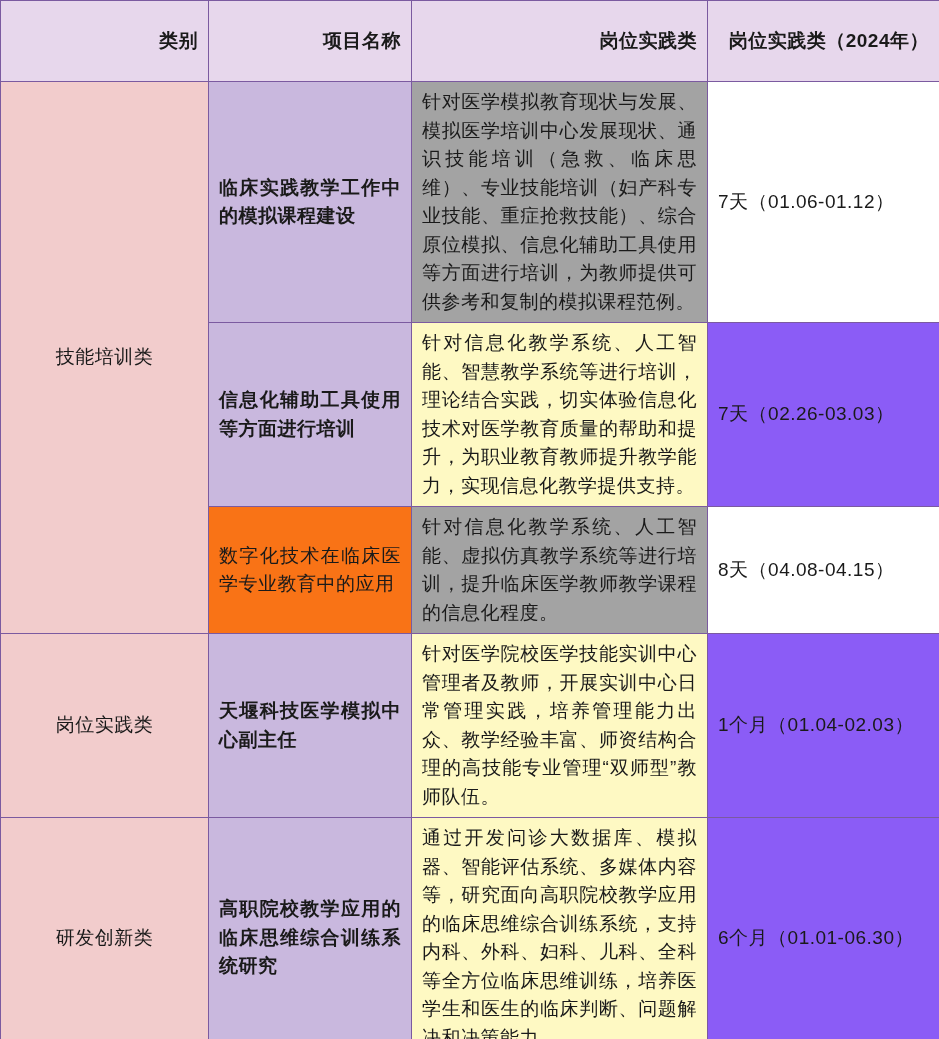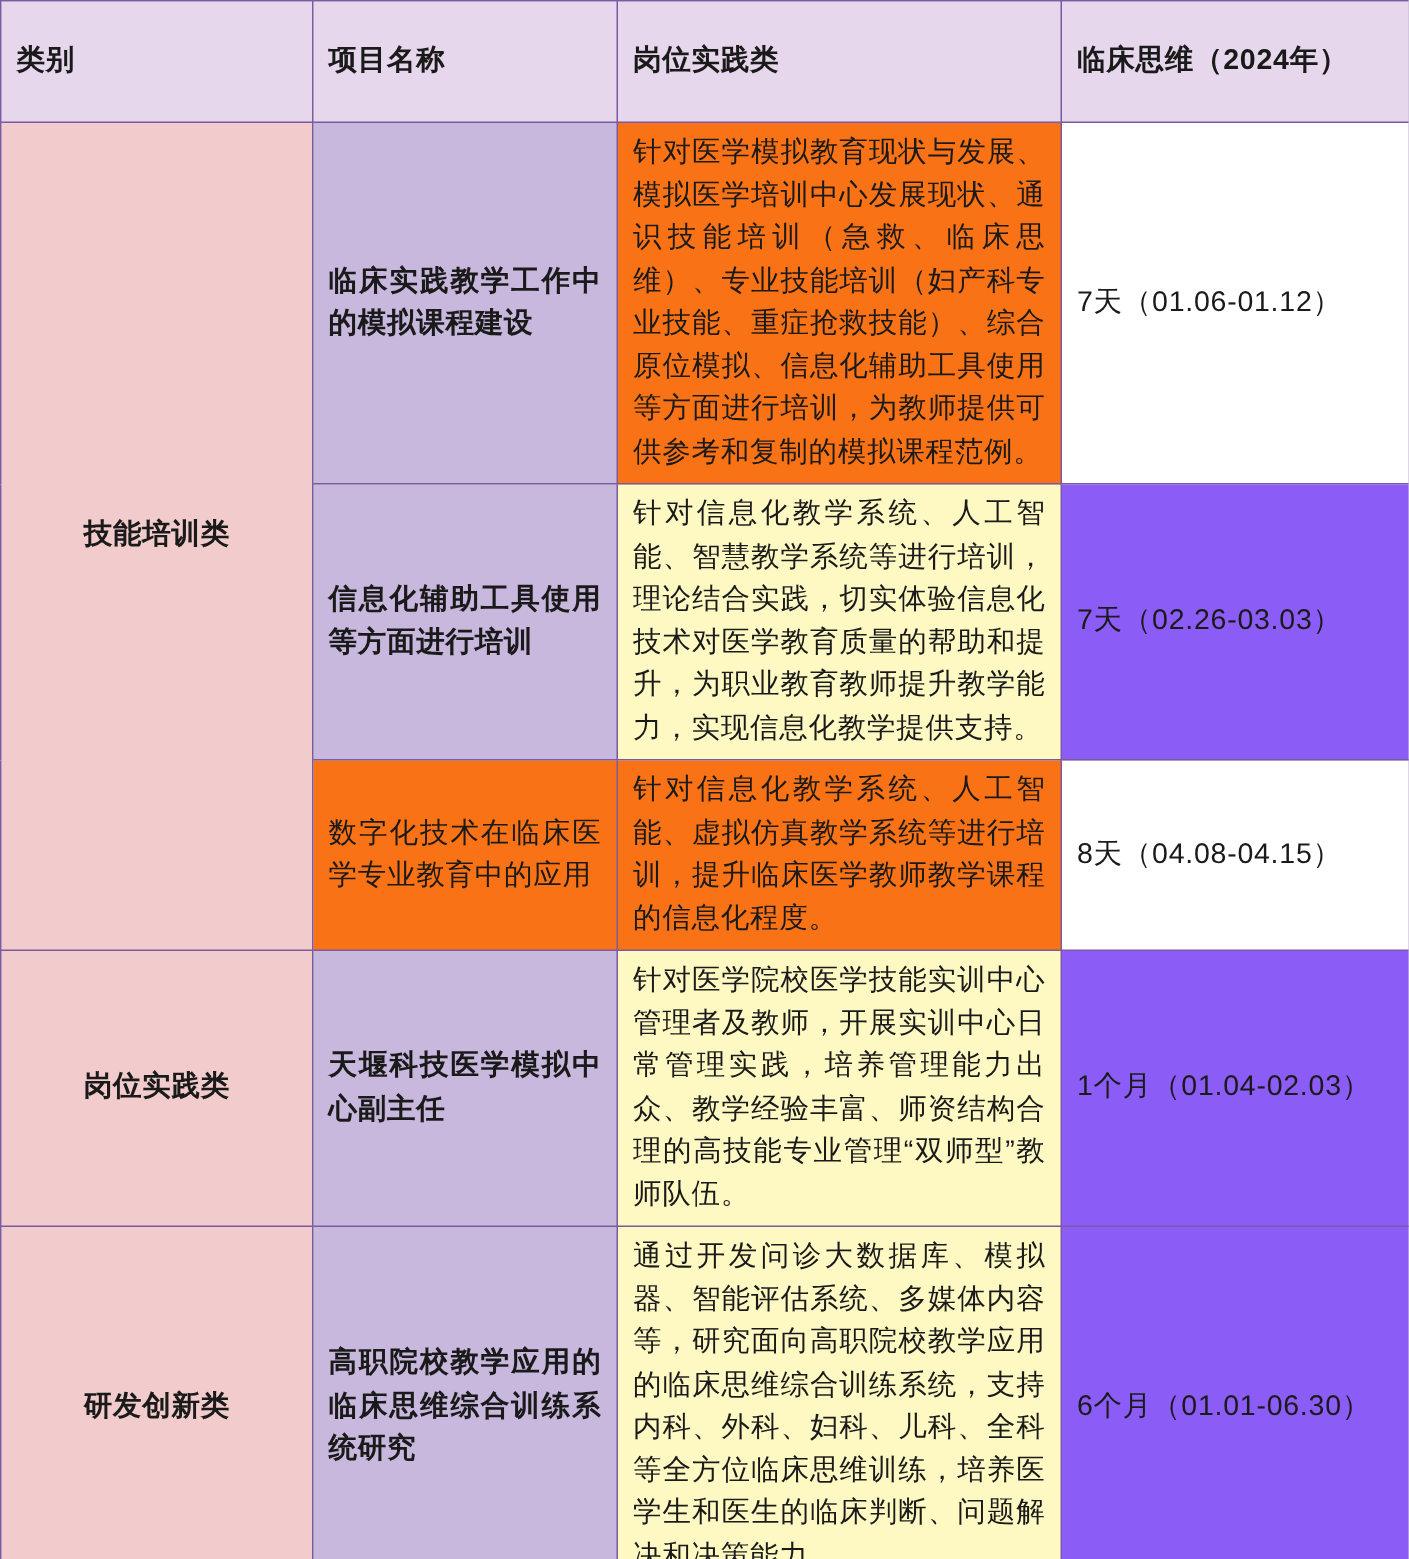--- a/index.html
+++ b/index.html
@@ -26,41 +26,41 @@
     letter-spacing: 0.5px;
   }
   
   col.c-category { width: 208px; }
   col.c-name     { width: 203px; }
   col.c-content  { width: 296px; }
   col.c-time     { width: 232px; }
 
   thead th {
     background: #e7d7ec;
-    text-align: left;
+    text-align: right;
     font-weight: bold;
     height: 68px;
     font-size: 19px;
   }
   td.category {
     text-align: center;
-    font-weight: bold;
+    font-weight: normal;
     background: #f2cccc;
   }
   td.name {
     text-align: left;
     background: #f97316;
   }
   td.name.shaded {
     background: #c9b8de;
     font-weight: bold;
   }
   td.content {
     text-align: left;
-    background: #f97316;
+    background: #a3a3a3;
   }
   td.content.shaded {
     background: #fef9c3;
   }
   td.time {
     background: #ffffff;
   }
   td.time.shaded {
     background: #8b5cf6;
   }
@@ -77,21 +77,21 @@
     <col class="c-category">
     <col class="c-name">
     <col class="c-content">
     <col class="c-time">
   </colgroup>
   <thead>
     <tr>
       <th>类别</th>
       <th>项目名称</th>
       <th>岗位实践类</th>
-      <th>临床思维（2024年）</th>
+      <th>岗位实践类（2024年）</th>
     </tr>
   </thead>
   <tbody>
     <tr>
       <td class="category" rowspan="3">技能培训类</td>
       <td class="name shaded">临床实践教学工作中的模拟课程建设</td>
       <td class="content">针对医学模拟教育现状与发展、模拟医学培训中心发展现状、通识技能培训（急救、临床思维）、专业技能培训（妇产科专业技能、重症抢救技能）、综合原位模拟、信息化辅助工具使用等方面进行培训，为教师提供可供参考和复制的模拟课程范例。</td>
       <td class="time">7天（01.06-01.12）</td>
     </tr>
     <tr>

